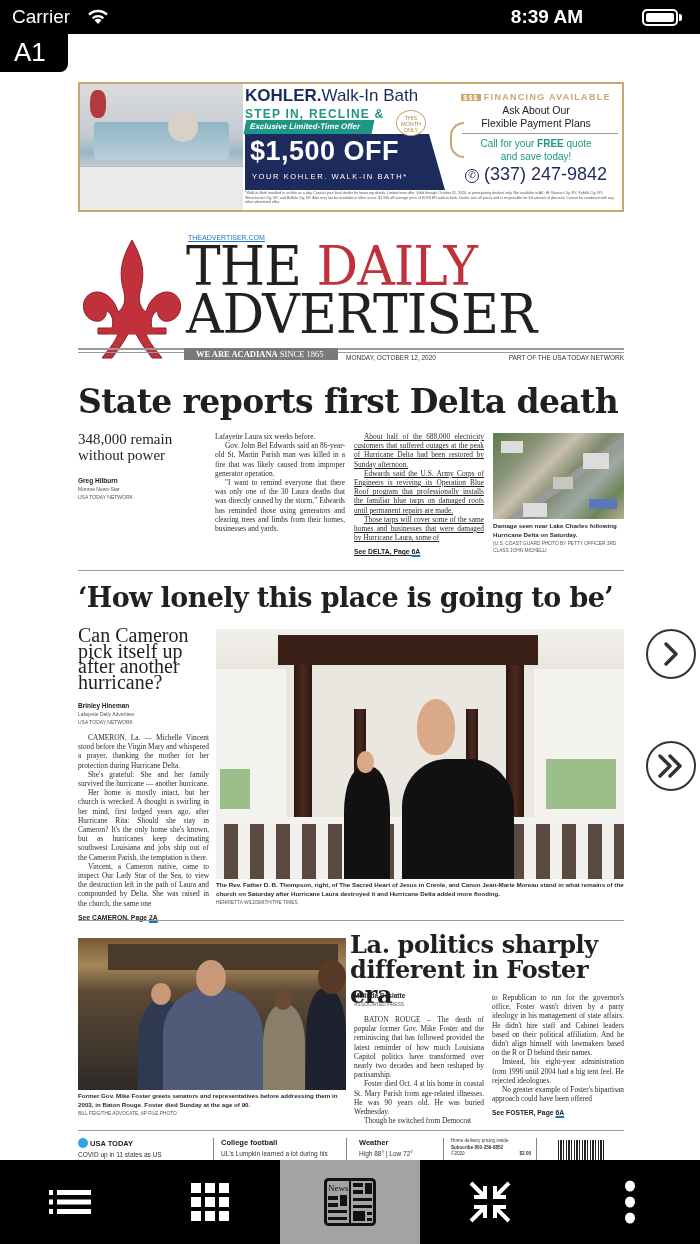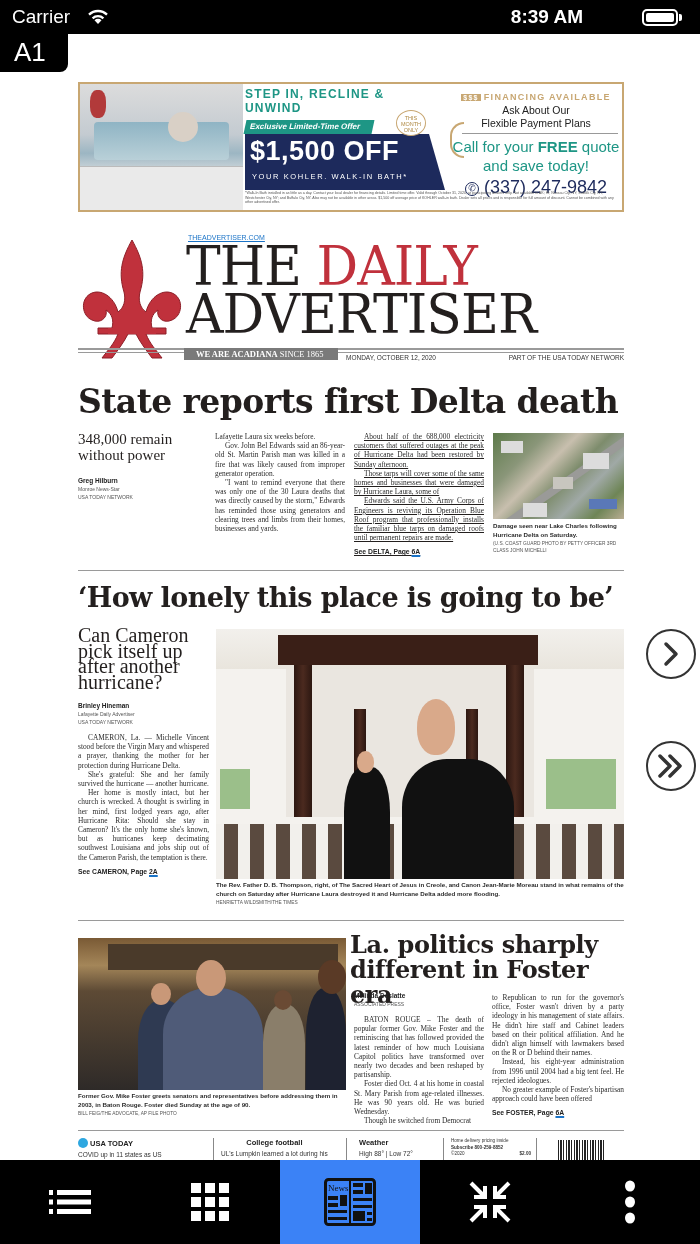--- a/index.html
+++ b/index.html
@@ -35,21 +35,21 @@
   .ad-badge { position: absolute; left: 316px; top: 26px; width: 30px; height: 26px; border: 1px solid #c8a772; border-radius: 50%; color: #b08a44; font-size: 5.5px; text-align: center; padding-top: 4px; line-height: 1.1; background: #fff; }
   .ad-navy { position: absolute; left: 165px; top: 50px; width: 200px; height: 56px; background: #1d2a5c; clip-path: polygon(0 0, 92% 0, 100% 100%, 0 100%); }
   .ad-price { position: absolute; left: 170px; top: 52px; color: #fff; font-size: 27px; font-weight: bold; letter-spacing: 0.5px; }
   .ad-sub { position: absolute; left: 172px; top: 88px; color: #fff; font-size: 7.5px; letter-spacing: 1.6px; }
   .ad-fine { position: absolute; left: 165px; top: 107px; width: 375px; font-size: 3.6px; line-height: 1.3; color: #555; }
   .ad-right { position: absolute; left: 368px; top: 8px; width: 176px; text-align: center; }
   .ad-fin { font-size: 9px; font-weight: bold; color: #c8a772; letter-spacing: 1.3px; }
   .ad-fin .dollar { display: inline-block; background: #c8a772; color: #fff; padding: 0 2px; font-size: 7px; margin-right: 3px; }
   .ad-ask { font-size: 10.5px; color: #222; margin-top: 2px; line-height: 1.2; }
   .ad-hr { height: 1px; background: #999; margin: 4px 6px 4px 14px; }
-  .ad-call { font-size: 15px; color: #1e9685; line-height: 1.25; }
+  .ad-call { font-size: 10px; color: #1e9685; line-height: 1.25; }
   .ad-call b { font-weight: bold; }
   .ad-phone { font-size: 18px; font-weight: normal; color: #1d2a5c; margin-top: 1px; }
   .ad-phone .ph { display: inline-block; width: 14px; height: 14px; border: 1.5px solid #1d2a5c; border-radius: 50%; font-size: 9px; vertical-align: 2px; line-height: 11px; }
   .ad-arrow { position: absolute; left: 370px; top: 38px; width: 14px; height: 36px; border: 2px solid #c8a772; border-right: none; border-radius: 14px 0 0 14px; }
 
   
   .mast { position: absolute; left: 0; top: 152px; width: 546px; height: 130px; }
   .fleur { position: absolute; left: 0; top: 2px; width: 108px; height: 126px; }
   .site-url { position: absolute; left: 110px; top: 0; font-size: 7px; color: #222; }
   .site-url u { color: #1a73c7; text-decoration-color: #1a73c7; }
@@ -118,21 +118,21 @@
   .usa-dot { display: inline-block; width: 10px; height: 10px; border-radius: 50%; background: #2ea7e0; vertical-align: -2px; margin-right: 2px; }
   .tiny { font-size: 4.6px; color: #333; line-height: 6.5px; }
   .barcode { position: absolute; left: 480px; top: 8px; width: 48px; height: 20px; background: repeating-linear-gradient(90deg,#222 0 1px,#fff 1px 2px,#222 2px 4px,#fff 4px 5px,#222 5px 6px,#fff 6px 8px); }
 
   
   .side-btn { position: absolute; left: 646px; width: 50px; height: 50px; border: 2px solid #333; border-radius: 50%; background: #fff; }
 
   
   .tabbar { position: absolute; left: 0; top: 1160px; width: 700px; height: 84px; background: #000; }
   .tab { position: absolute; top: 0; height: 84px; width: 140px; }
-  .tab.active { background: #3b82f6; }
+  .tab.active { background: #a3a3a3; }
   .tab svg { position: absolute; left: 50%; top: 50%; transform: translate(-50%,-50%); }
 </style>
 </head>
 <body>
 
 <div class="status-bar">
   <span class="status-carrier">Carrier</span>
   <svg class="wifi" viewBox="0 0 24 18">
     <path d="M12 17 L8.5 13.2 A5 5 0 0 1 15.5 13.2 Z" fill="#fff"></path>
     <path d="M5.8 10.5 A9 9 0 0 1 18.2 10.5 L16.6 12.2 A6.7 6.7 0 0 0 7.4 12.2 Z" fill="#fff"></path>
@@ -150,20 +150,21 @@
 <div class="page">
 
   <div class="ad">
     <div class="ad-photo">
       <div class="flower"></div>
         <div class="tub"></div>
         <div class="woman"></div>
         <div class="cab"></div>
     </div>
     <div class="ad-mid">
+      <div class="ad-brand"><span>KOHLER.</span><span class="light">Walk-In Bath</span></div>
       <div class="ad-tagline">STEP IN, RECLINE &amp; UNWIND</div>
     </div>
     <div class="ad-offer-strip">Exclusive Limited-Time Offer</div>
     <div class="ad-navy"></div>
     <div class="ad-badge">THIS MONTH ONLY</div>
     <div class="ad-price">$1,500 OFF</div>
     <div class="ad-sub">YOUR KOHLER. WALK-IN BATH*</div>
     <div class="ad-arrow"></div>
     <div class="ad-right">
       <div class="ad-fin"><span class="dollar">$$$</span><span>FINANCING AVAILABLE</span></div>
@@ -204,22 +205,22 @@
     <div class="byline-sub">USA TODAY NETWORK</div>
   </div>
   <div class="s1-col2 body-text">
     <div>Lafayette Laura six weeks before.</div>
     <p>Gov. John Bel Edwards said an 86-year-old St. Martin Parish man was killed in a fire that was likely caused from improper generator operation.</p>
     <p>"I want to remind everyone that there was only one of the 30 Laura deaths that was directly caused by the storm," Edwards has reminded those using generators and clearing trees and limbs from their homes, businesses and yards.</p>
   </div>
   <div class="s1-col3">
     <div class="body-text">
       <p>About half of the 688,000 electricity customers that suffered outages at the peak of Hurricane Delta had been restored by Sunday afternoon.</p>
+      <p>Edwards said the U.S. Army Corps of Engineers is reviving its Operation Blue Roof program that professionally installs the familiar blue tarps on damaged roofs until permanent repairs are made.</p>
       <p>Those tarps will cover some of the same homes and businesses that were damaged by Hurricane Laura, some of</p>
-      <p>Edwards said the U.S. Army Corps of Engineers is reviving its Operation Blue Roof program that professionally installs the familiar blue tarps on damaged roofs until permanent repairs are made.</p>
     </div>
     <div class="see"><span>See DELTA, Page </span><u>6A</u></div>
   </div>
   <div class="s1-photo">
     <div class="road"></div>
     <div class="roof" style="left:8px;top:8px;width:22px;height:12px;"></div>
     <div class="roof" style="left:90px;top:20px;width:26px;height:16px;"></div>
     <div class="roof" style="left:60px;top:44px;width:20px;height:12px;background:#c8c6bf"></div>
     <div class="roof" style="left:96px;top:66px;width:28px;height:10px;background:#5a78b8"></div>
     <div class="roof" style="left:30px;top:70px;width:24px;height:14px;"></div>
@@ -235,20 +236,21 @@
   <div class="s2-col1">
     <div class="deck2">Can Cameron pick itself up after another hurricane?</div>
     <div style="height:12px"></div>
     <div class="byline">Brinley Hineman</div>
     <div class="byline-sub">Lafayette Daily Advertiser</div>
     <div class="byline-sub">USA TODAY NETWORK</div>
     <div class="body-text" style="margin-top:8px">
       <p>CAMERON, La. — Michelle Vincent stood before the Virgin Mary and whispered a prayer, thanking the mother for her protection during Hurricane Delta.</p>
       <p>She's grateful: She and her family survived the hurricane — another hurricane.</p>
       <p>Her home is mostly intact, but her church is wrecked. A thought is swirling in her mind, first lodged years ago, after Hurricane Rita: Should she stay in Cameron? It's the only home she's known, but as hurricanes keep decimating southwest Louisiana and jobs ship out of the Cameron Parish, the temptation is there.</p>
+      <p>Vincent, a Cameron native, came to inspect Our Lady Star of the Sea, to view the destruction left in the path of Laura and compounded by Delta. She was raised in the church, the same one</p>
     </div>
     <div class="see"><span>See CAMERON, Page </span><u>2A</u></div>
   </div>
   <div class="s2-photo">
     <div class="ceil"></div>
     <div class="wall-l"></div>
       <div class="wall-r"></div>
     <div class="green" style="left:4px;top:140px;width:30px;height:40px;"></div>
     <div class="green" style="left:330px;top:130px;width:70px;height:50px;"></div>
     <div class="canopy"></div>
@@ -305,21 +307,21 @@
   </div>
 
   <div class="rule" style="top:1048px"></div>
 
   <div class="foot">
     <div class="cell" style="left:0;">
       <div class="ttl"><span class="usa-dot"></span><span>USA TODAY</span></div>
       <div class="sub">COVID up in 11 states as US</div>
     </div>
     <div class="vsep" style="left:135px;"></div>
-    <div class="cell" style="left:143px;text-align:center;">
+    <div class="cell" style="left:143px;">
       <div class="ttl">College football</div>
       <div class="sub">UL's Lumpkin learned a lot during his</div>
     </div>
     <div class="vsep" style="left:268px;"></div>
     <div class="cell" style="left:281px;">
       <div class="ttl">Weather</div>
       <div class="sub">High 88° | Low 72°</div>
     </div>
     <div class="vsep" style="left:365px;"></div>
     <div class="cell tiny" style="left:373px;width:80px;">

